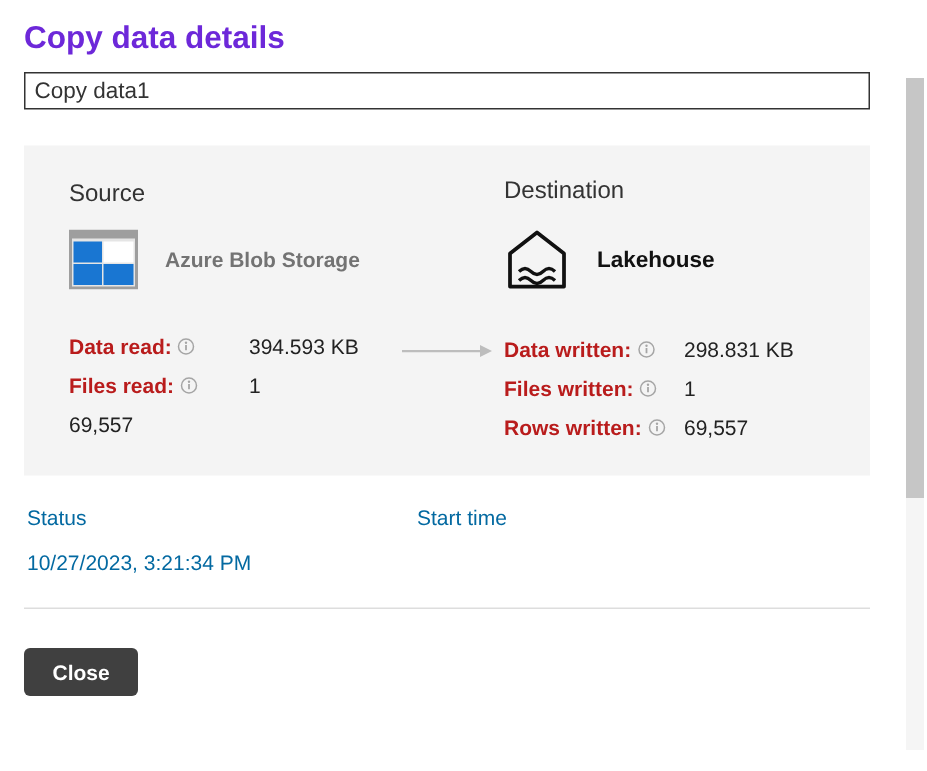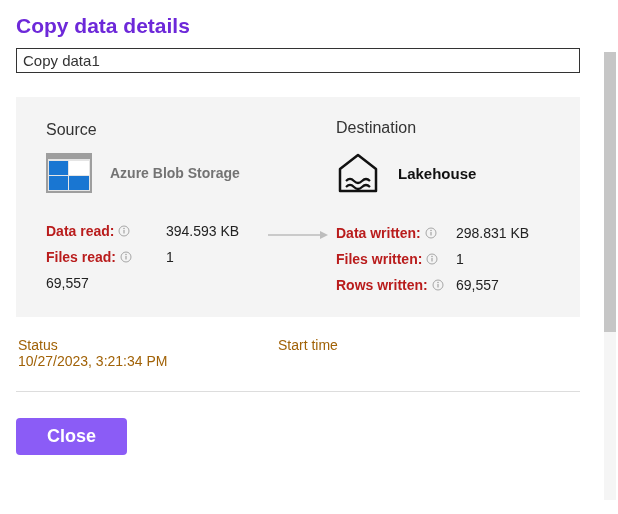--- a/index.html
+++ b/index.html
@@ -100,38 +100,39 @@
     }
     .info-icon {
       width: 12px;
       height: 12px;
       display: inline-flex;
       opacity: 0.55;
     }
     .meta {
       display: grid;
       grid-template-columns: 260px 1fr;
-      font-size: 14px;
-      color: #a16207;
+      row-gap: 14px;
+      font-size: 14px;
+      color: #0369a1;
       padding: 0 2px;
       margin-bottom: 22px;
     }
     .meta-label { font-weight: 400; }
     .meta-value { display: flex; align-items: center; gap: 8px; }
     .divider {
       border: none;
       border-top: 1px solid #ddd;
       margin-bottom: 26px;
     }
     .close-btn {
-      background: #8b5cf6;
+      background: #404040;
       color: #fff;
       border: none;
-      padding: 8px 31px;
-      font-size: 18px;
+      padding: 8px 19px;
+      font-size: 14px;
       font-weight: 600;
       border-radius: 4px;
       cursor: pointer;
     }
     .check-icon {
       width: 16px; height: 16px;
     }
     .scrollbar {
       position: absolute;
       right: 2px;

